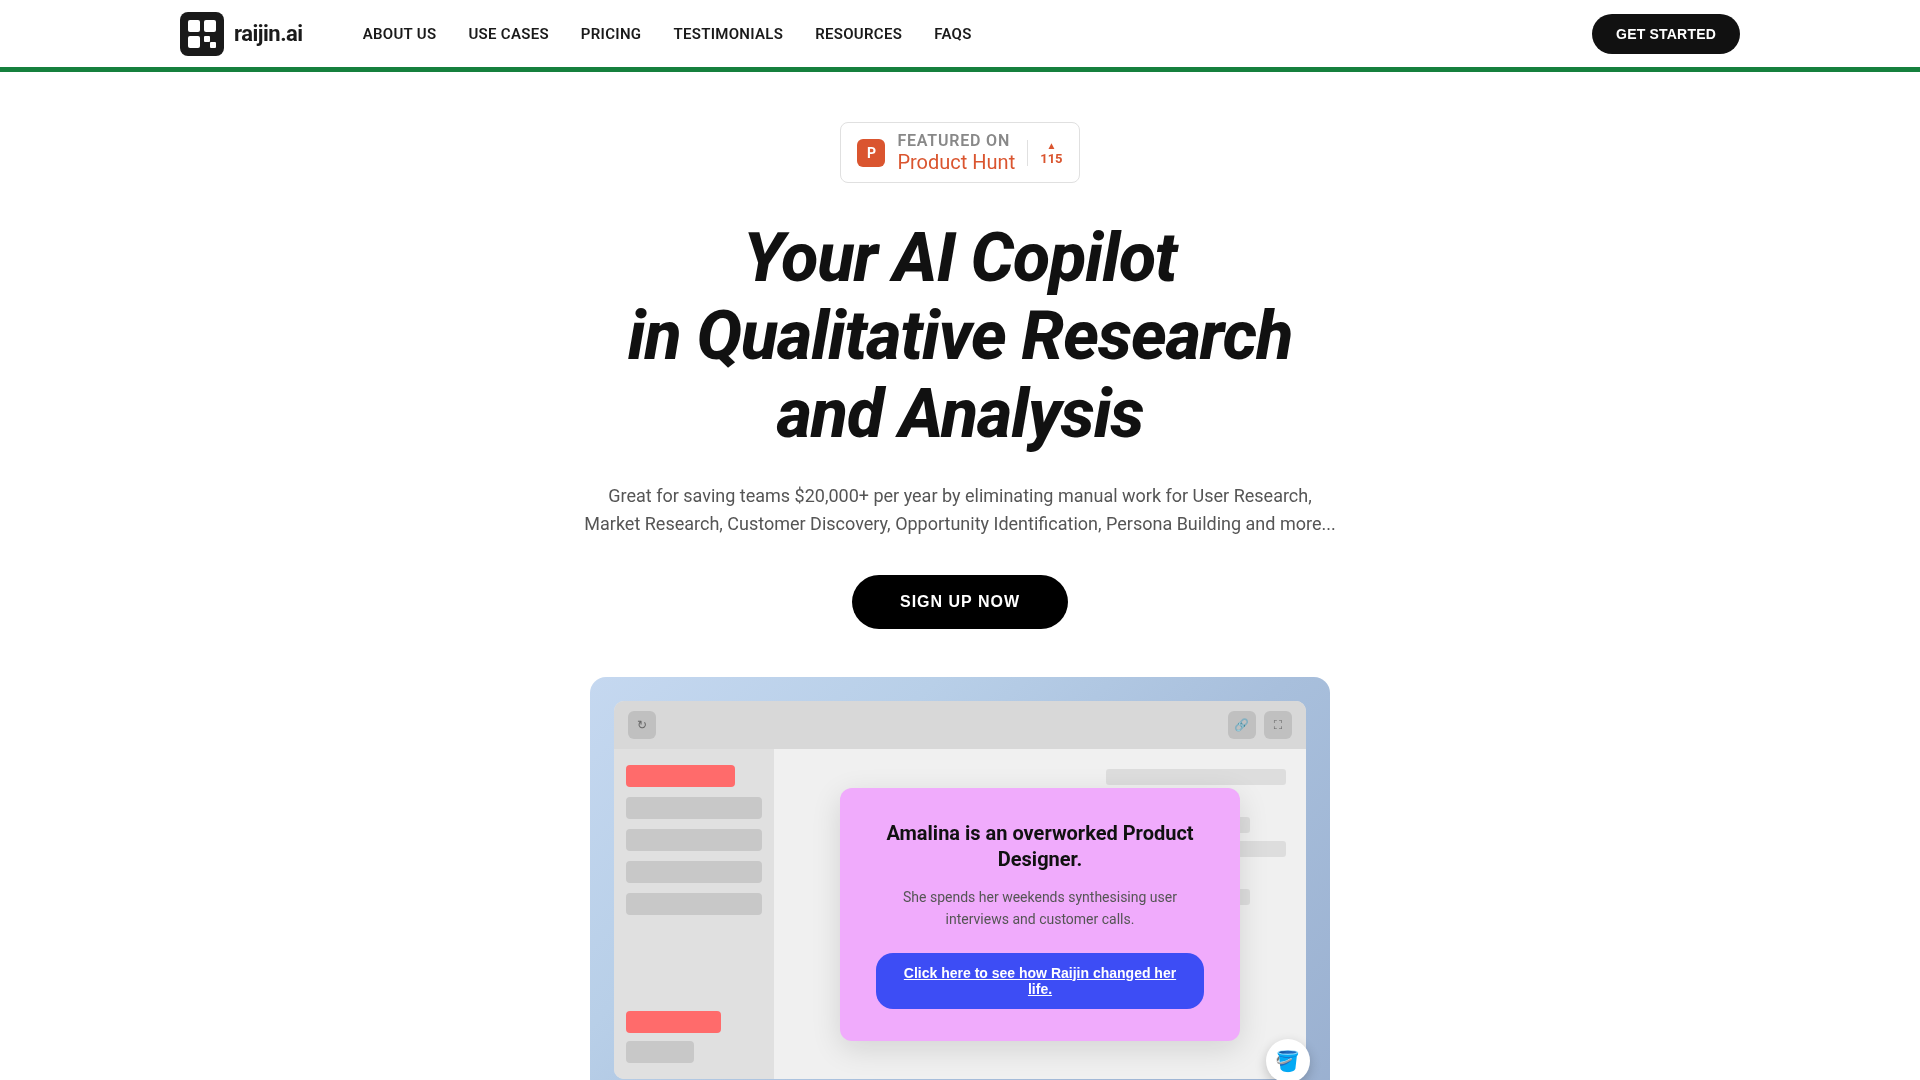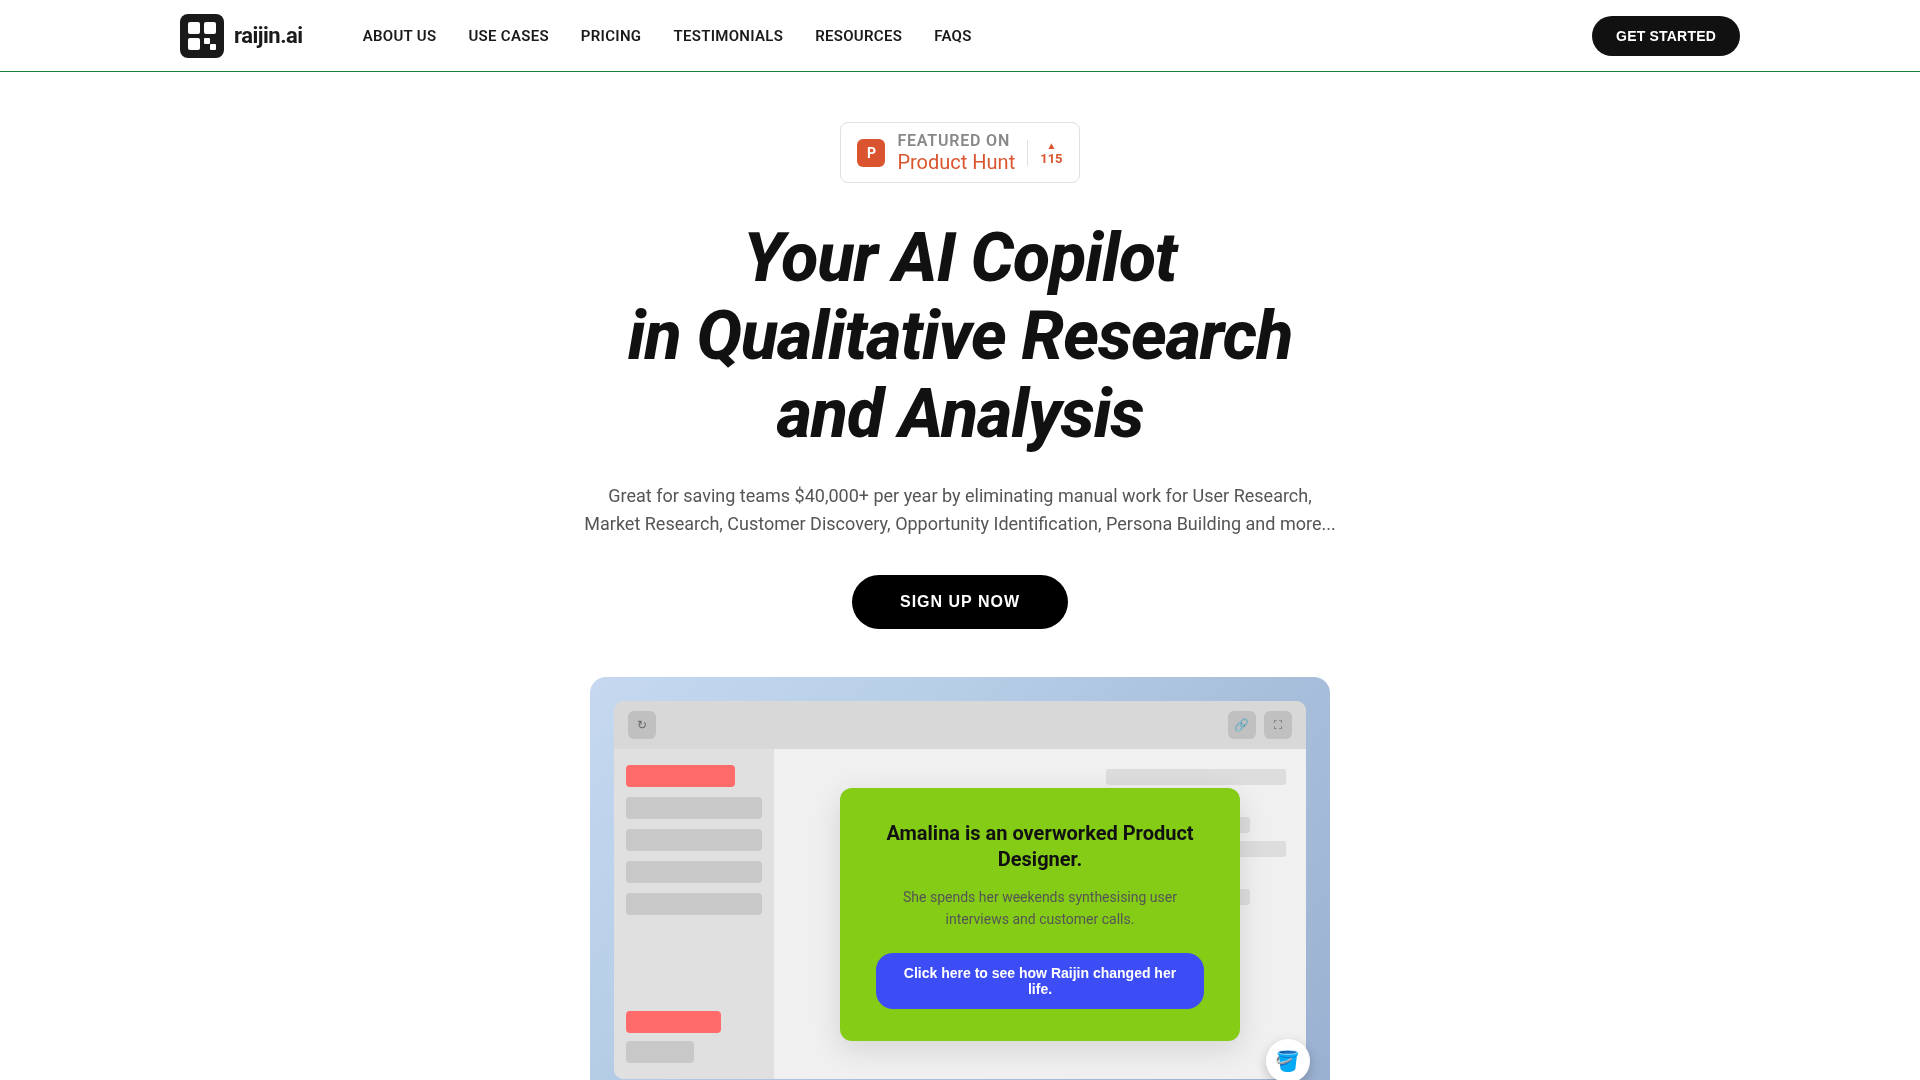--- a/index.html
+++ b/index.html
@@ -11,21 +11,21 @@
       min-height: 1080px;
       overflow-x: hidden;
     }
 
     
     nav {
       display: flex;
       align-items: center;
       padding: 0 180px;
       height: 72px;
-      border-bottom: 1px solid #15803d;
+      border-bottom: 5px solid #15803d;
       background: #fff;
     }
     .logo-area {
       display: flex;
       align-items: center;
       gap: 10px;
       margin-right: 60px;
     }
     .logo-icon {
       width: 44px;
@@ -245,21 +245,21 @@
     .demo-row {
       height: 16px;
       background: #ddd;
       border-radius: 3px;
     }
     .demo-row.short { width: 60%; }
     .demo-row.medium { width: 80%; }
 
     
     .overlay-card {
-      background: #84cc16;
+      background: #f0abfc;
       border-radius: 12px;
       padding: 32px 36px;
       text-align: center;
       box-shadow: 0 8px 30px rgba(0,0,0,0.12);
       max-width: 400px;
       z-index: 10;
       position: relative;
     }
     .overlay-title {
       font-size: 20px;
@@ -277,20 +277,21 @@
     .overlay-btn {
       background: #3d4df5;
       color: #fff;
       border: none;
       border-radius: 17px;
       padding: 12px 24px;
       font-size: 14px;
       font-weight: 600;
       cursor: pointer;
       width: 100%;
+      text-decoration: underline;
     }
 
     
     .chat-widget {
       position: absolute;
       bottom: 20px;
       right: 20px;
       width: 44px;
       height: 44px;
       background: #fff;
@@ -352,21 +353,21 @@
       <span>115</span>
     </div>
   </div>
 
   <h1 class="hero-title">
     <span>Your AI Copilot</span><br>
     <span>in Qualitative Research</span><br>
     <span>and Analysis</span>
   </h1>
 
-  <p class="hero-subtitle">Great for saving teams $40,000+ per year by eliminating manual work for User Research, Market Research, Customer Discovery, Opportunity Identification, Persona Building and more...</p>
+  <p class="hero-subtitle">Great for saving teams $20,000+ per year by eliminating manual work for User Research, Market Research, Customer Discovery, Opportunity Identification, Persona Building and more...</p>
 
   <button class="signup-btn">SIGN UP NOW</button>
 
   <div class="demo-container">
     <div class="demo-browser">
 
       <div class="demo-browser-bar">
         <div class="browser-btn">↻</div>
         <div class="browser-btn-right">
           <div class="browser-btn">🔗</div>

